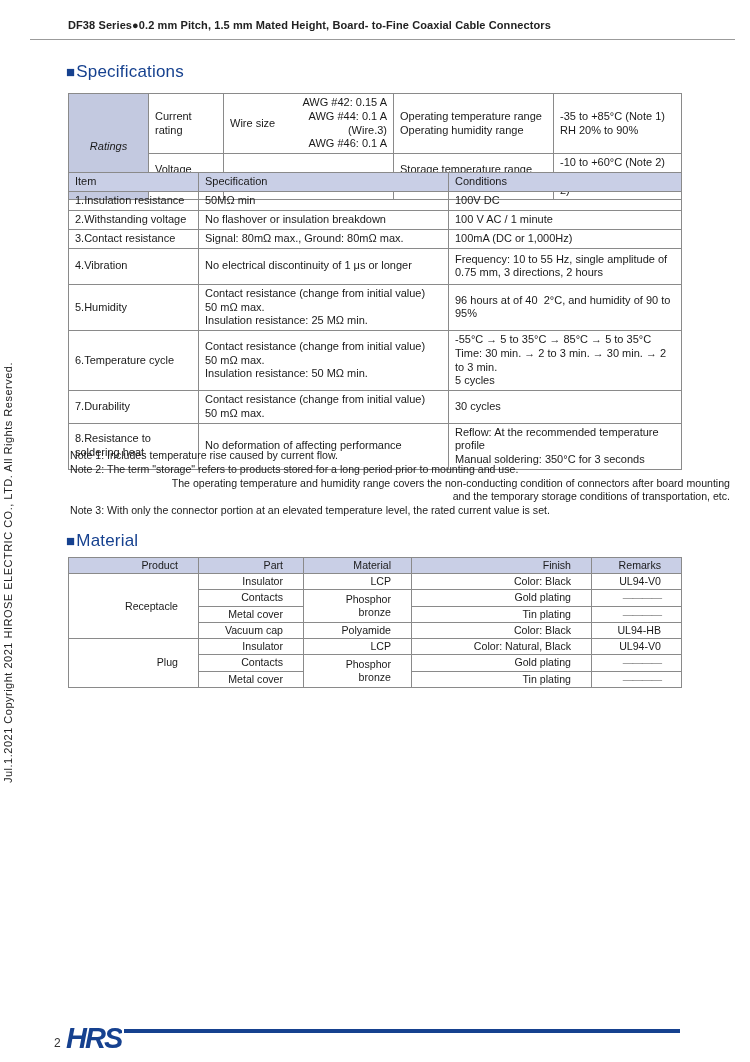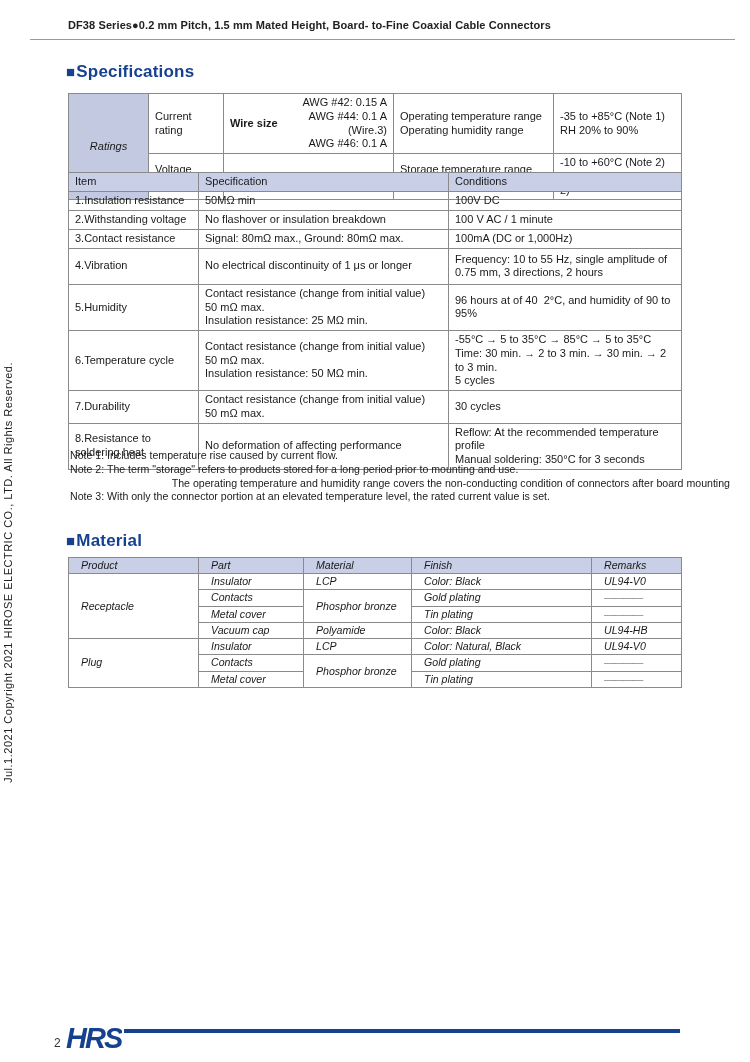--- a/index.html
+++ b/index.html
@@ -32,21 +32,21 @@
     letter-spacing: 0.1px;
   }
   .header-rule {
     position: absolute; top: 39px; left: 30px; width: 705px; height: 1px;
     background: #9b9b9b;
   }
 
   
   .section-title {
     position: absolute; left: 66px;
-    font-size: 17px; font-weight: bold; color: #16418f;
+    font-size: 17px; font-weight: normal; color: #16418f;
     letter-spacing: 0.2px;
   }
   .section-title .bullet { font-size: 15px; margin-right: 1px; }
   #spec-title { top: 62px; }
   #material-title { top: 531px; }
 
   
   table {
     border-collapse: collapse;
     table-layout: fixed;
@@ -64,21 +64,21 @@
     overflow: hidden;
   }
   .hdr-bg  { background: #c9cfe6; text-align: left; }
   .label-bg { background: #c3c9e0; text-align: center; font-style: italic; }
 
   
   #ratings-table { top: 93px; width: 613px; }
   #ratings-table .r1 { height: 49px; }
   #ratings-table .r2 { height: 27px; }
   .wire-flex { display: flex; align-items: center; }
-  .wire-flex .wire-label { flex: none; padding-right: 4px; font-weight: bold; }
+  .wire-flex .wire-label { flex: none; padding-right: 4px; }
   .wire-flex .awg-lines { flex: 1; text-align: right; }
   .center { text-align: center; }
 
   
   #spec-table { top: 172px; width: 613px; }
   #spec-table .hrow { height: 18px; }
   #spec-table .h18 { height: 19px; }
   #spec-table .h35 { height: 36px; }
   #spec-table .h44 { height: 45px; }
   #spec-table .h57 { height: 57px; }
@@ -87,21 +87,21 @@
 
   
   .notes {
     position: absolute; top: 449px; left: 70px; width: 660px;
     font-size: 10.6px; line-height: 1.3; color: #1a1a1a;
   }
   .notes .indent { padding-left: 40px; text-align: right; }
 
   
   #material-table { top: 557px; width: 613px; font-size: 10.6px; }
-  #material-table td { padding: 1px 12px; text-align: left; height: 15px; font-style: italic; }
+  #material-table td { padding: 1px 20px; text-align: right; height: 15px; }
   #material-table tr.mh td { height: 16px; }
   .dash { color: #888; letter-spacing: -1px; }
 
   
   .page-number {
     position: absolute; left: 54px; top: 1036px;
     font-size: 12px; color: #333;
   }
   .logo { position: absolute; left: 66px; top: 1022px; width: 56px; height: 32px; }
   .footer-rule {
@@ -237,20 +237,21 @@
       <div>Manual soldering: 350°C for 3 seconds</div>
     </td>
   </tr>
 </tbody>
   </table>
 
 <div class="notes">
   <div>Note 1: Includes temperature rise caused by current flow.</div>
   <div>Note 2: The term "storage" refers to products stored for a long period prior to mounting and use.</div>
   <div class="indent">The operating temperature and humidity range covers the non-conducting condition of connectors after board mounting</div>
+  <div class="indent">and the temporary storage conditions of transportation, etc.</div>
   <div>Note 3: With only the connector portion at an elevated temperature level, the rated current value is set.</div>
 </div>
 
 <div class="section-title" id="material-title">
   <span class="bullet">■</span><span>Material</span>
 </div>
 
 <table id="material-table">
   <colgroup>
       <col style="width:130px">

